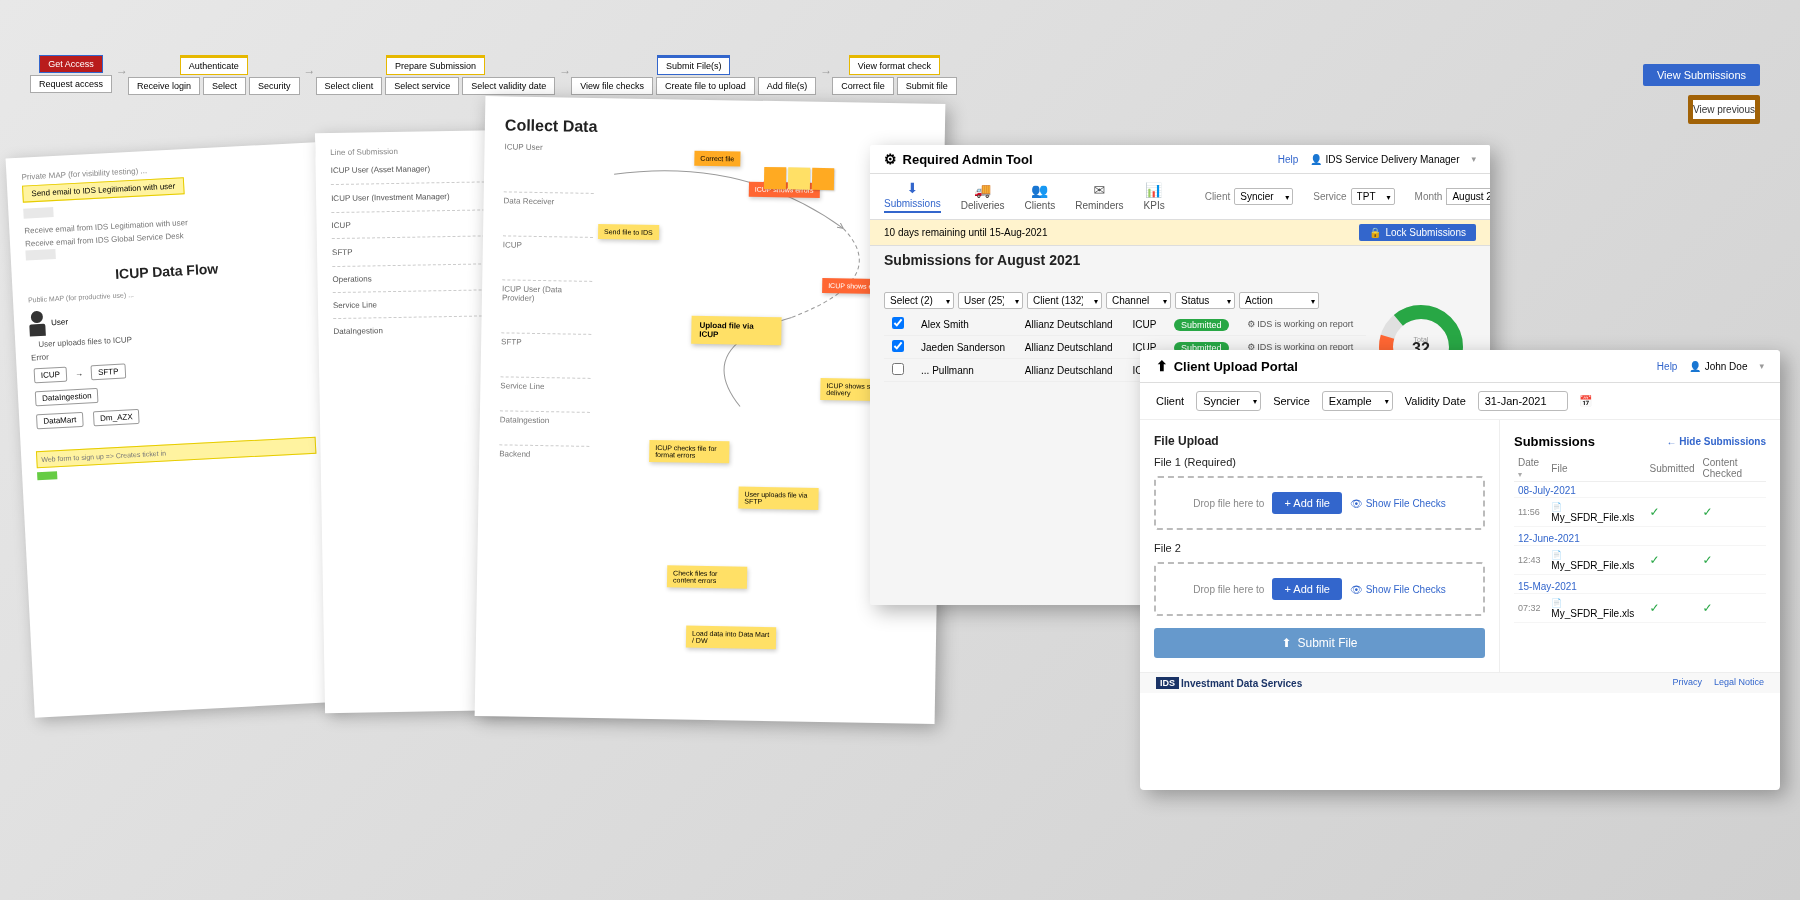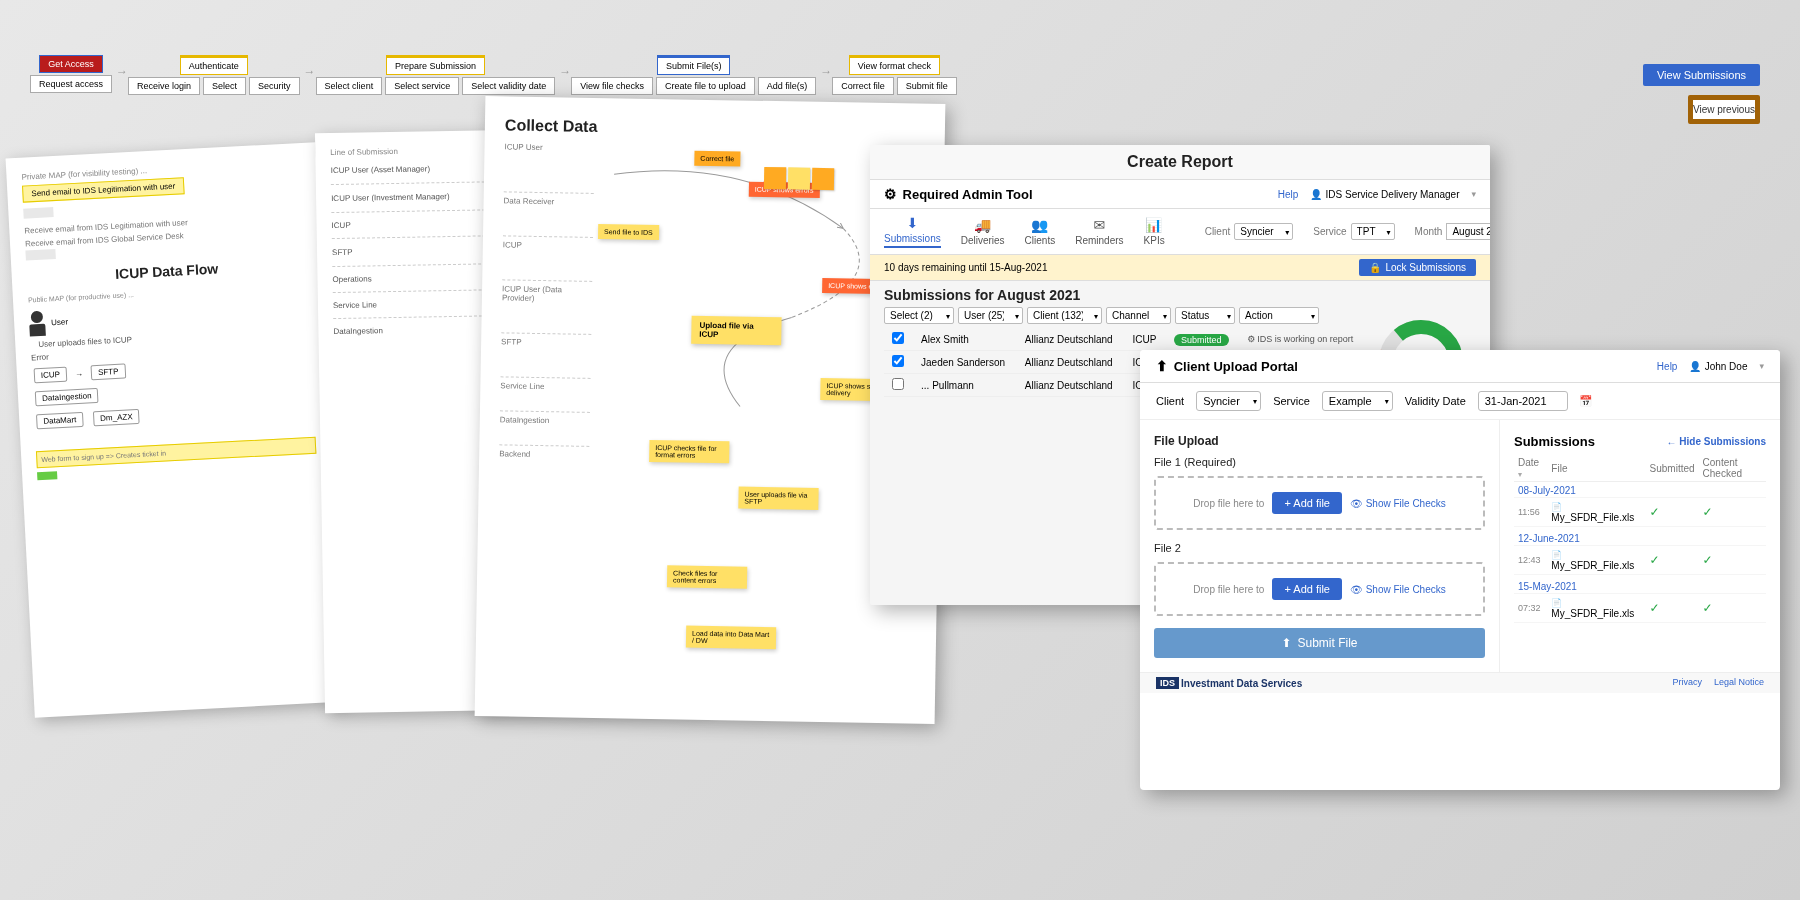--- a/index.html
+++ b/index.html
@@ -671,21 +671,20 @@
       <div style="position:absolute;top:20px;left:170px;display:flex;gap:2px;">
         <div style="background:#ffaa22;width:22px;height:22px;font-size:6px;padding:2px;box-shadow:1px 1px 2px rgba(0,0,0,0.2);"></div>
         <div style="background:#ffe066;width:22px;height:22px;font-size:6px;padding:2px;box-shadow:1px 1px 2px rgba(0,0,0,0.2);"></div>
         <div style="background:#ffaa22;width:22px;height:22px;font-size:6px;padding:2px;box-shadow:1px 1px 2px rgba(0,0,0,0.2);"></div>
       </div>
     </div>
   </div>
 </div>
 
 <div class="service-admin-panel">
-  <div class="create-report-title">Create Report</div>
 
   <div class="sat-header">
     <div class="sat-title">
       <span style="font-size:14px;">⚙</span>
       <span>Required Admin Tool</span>
     </div>
     <div style="display:flex;align-items:center;gap:12px;">
       <span style="color:#3366cc;font-size:10px;cursor:pointer;">Help</span>
       <span style="font-size:10px;">👤 <span>IDS Service Delivery Manager</span></span>
       <span style="font-size:9px;color:#999;cursor:pointer;">▾</span>
@@ -741,21 +740,21 @@
   <div class="remaining-bar">
     <span>10 days remaining until 15-Aug-2021</span>
     <button class="lock-btn">
       <span>🔒</span>
       <span>Lock Submissions</span>
     </button>
   </div>
 
   <div class="submissions-title">Submissions for August 2021</div>
 
-  <div style="display:flex;padding:4px 14px;">
+  <div style="display:flex;padding:4px 14px;margin-top:20px;">
     <div style="flex:1;">
 
       <div style="display:flex;gap:4px;margin-bottom:4px;font-size:9px;">
         <div class="select-wrapper" style="width:70px;">
           <select style="width:70px;">
             <option>Select (2)</option>
           </select>
         </div>
         <div class="select-wrapper" style="width:65px;">
           <select style="width:65px;">

